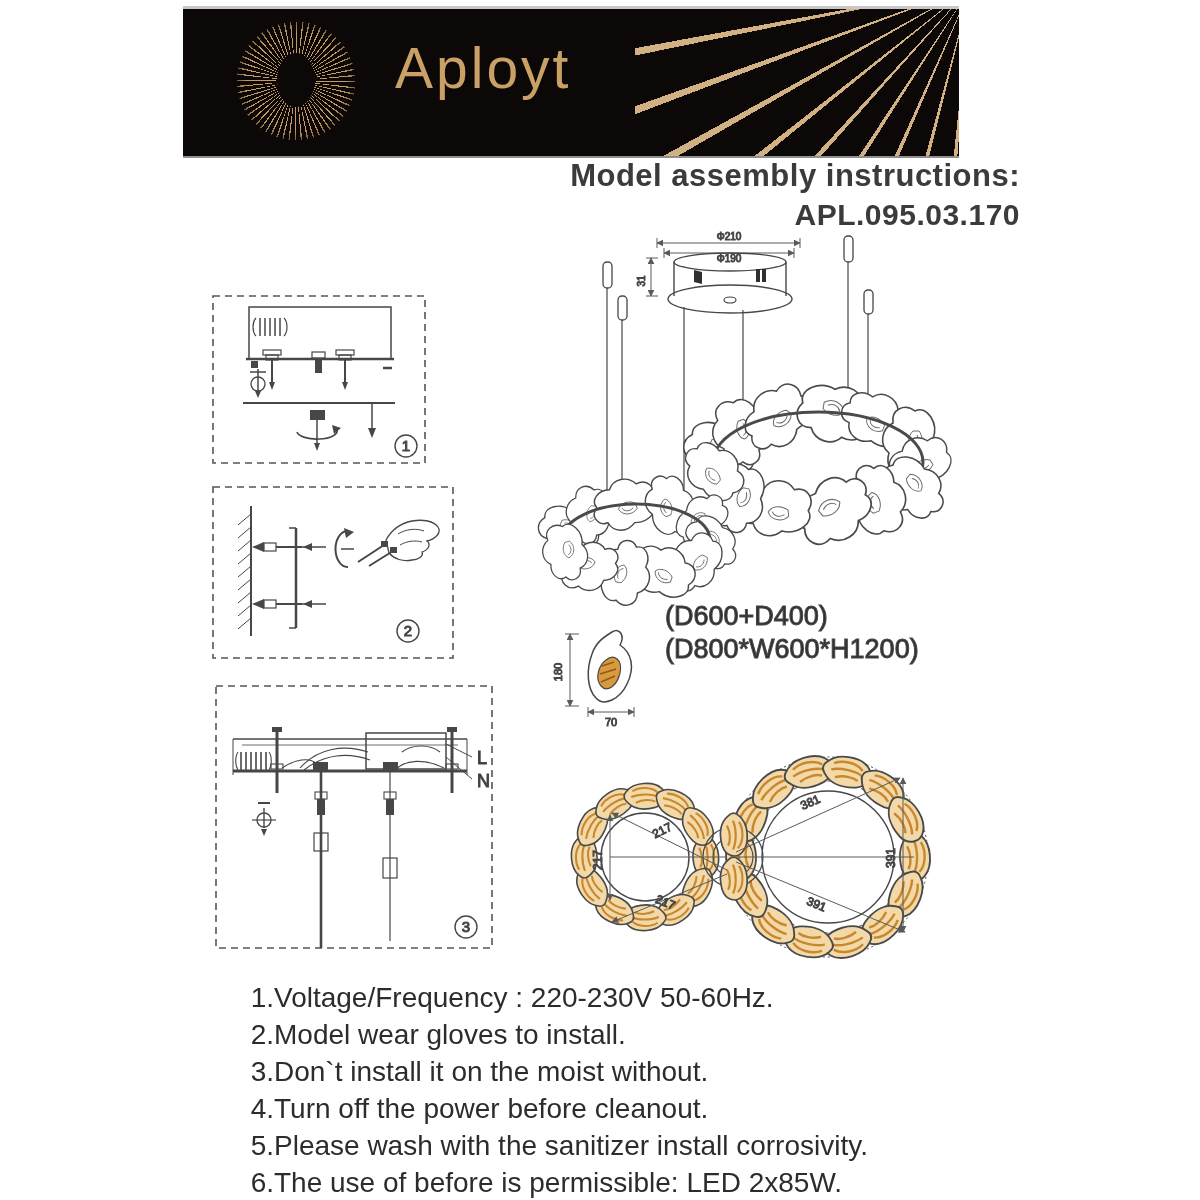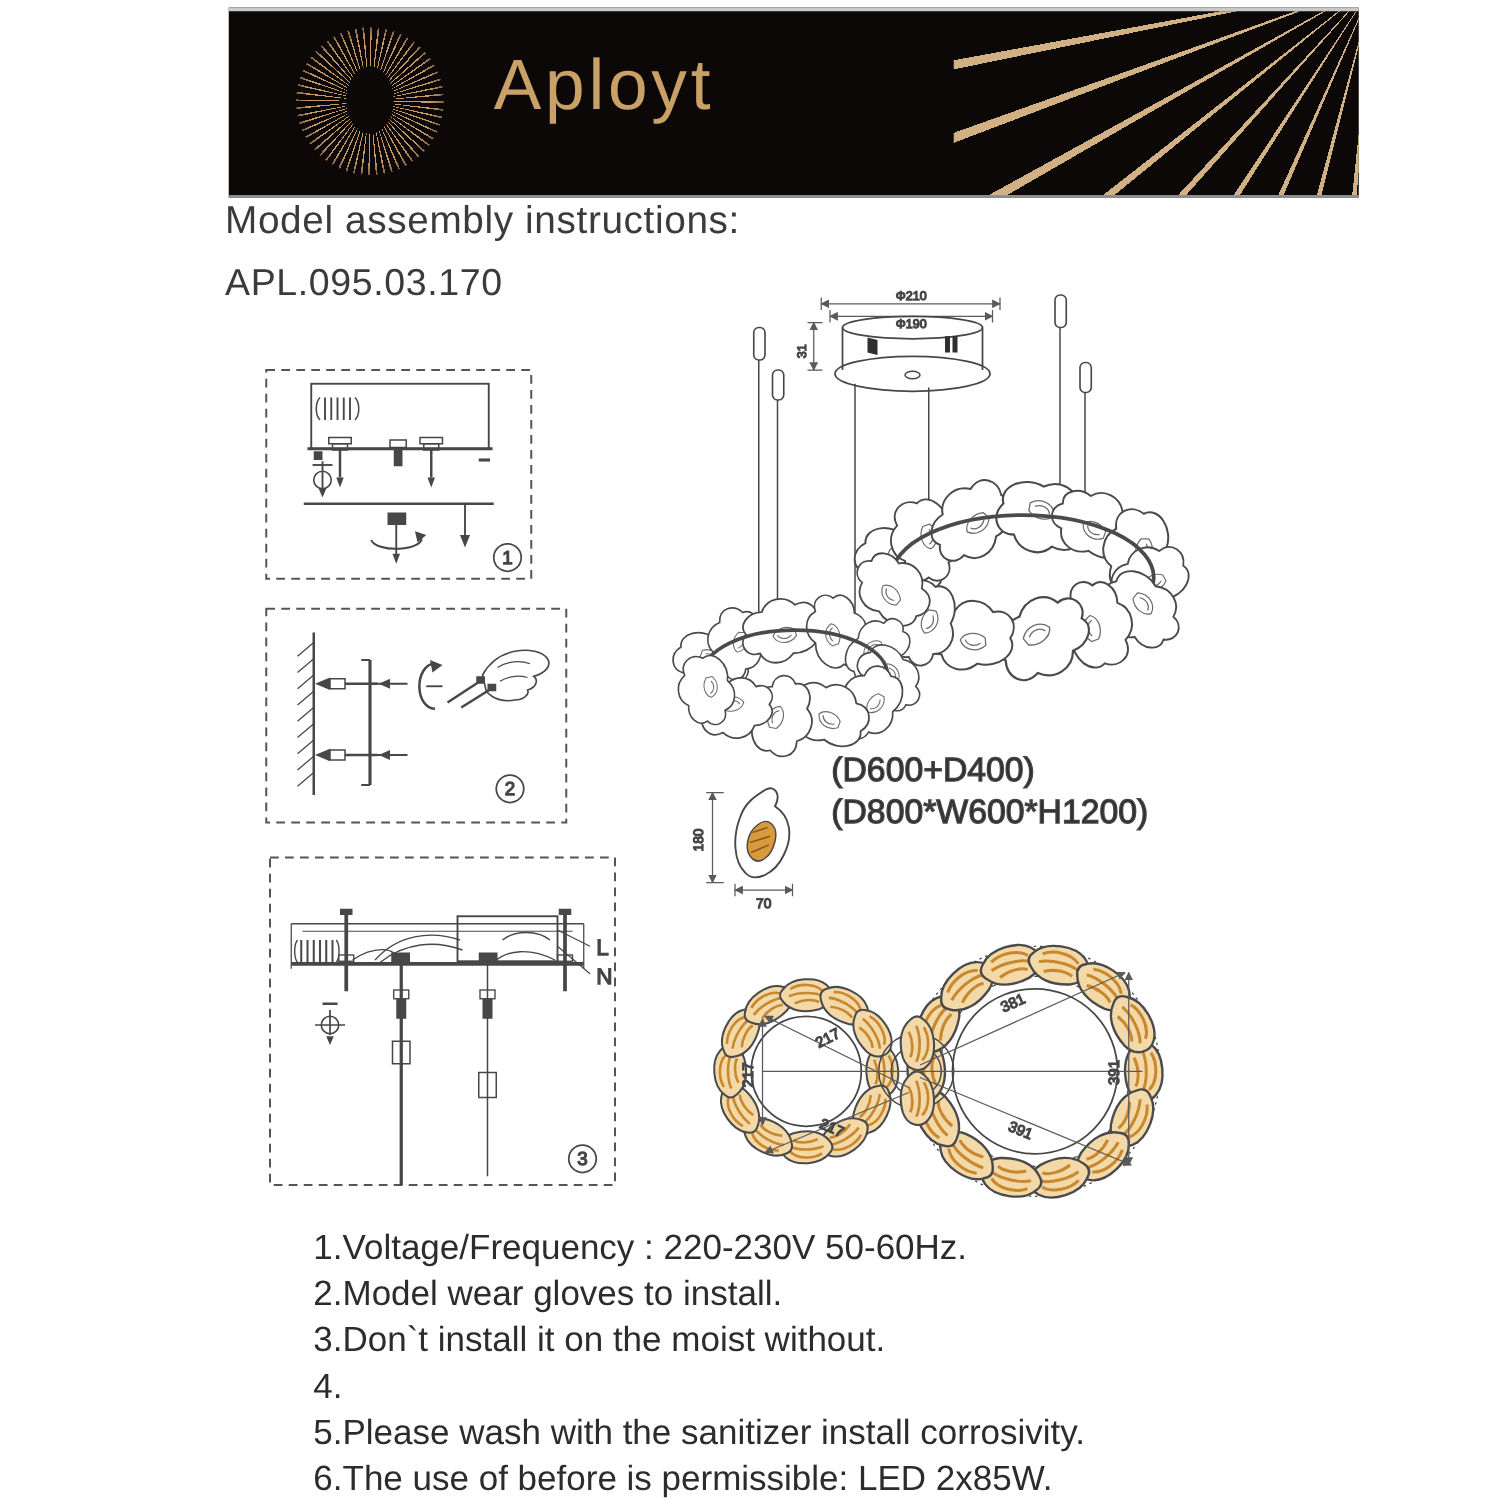--- a/index.html
+++ b/index.html
@@ -1,40 +1,40 @@
 <!DOCTYPE html>
 <html><head>
 <meta charset="utf-8">
 <style>
   html,body{margin:0;padding:0;background:#ffffff;}
   body{width:1200px;height:1200px;position:relative;overflow:hidden;
        font-family:"Liberation Sans",sans-serif;color:#2e2e2e;}
   .page{position:absolute;inset:0;background:#ffffff;}
 
   
-  .banner{position:absolute;left:183px;top:6px;width:904px;height:147px;
+  .banner{position:absolute;left:183px;top:6px;width:776px;height:147px;
           background:#0b0807;overflow:hidden;
           border-top:3px solid #c8c8c8;border-bottom:2px solid #8f8f8f;}
   .sun{position:absolute;left:54px;top:13px;width:118px;height:118px;border-radius:50%;
        background:repeating-conic-gradient(#c79a63 0deg 1.4deg,transparent 1.4deg 6deg);}
   .sun-fade{position:absolute;left:54px;top:13px;width:118px;height:118px;border-radius:50%;
        background:radial-gradient(circle,rgba(11,8,7,0) 58%,#0b0807 92%);}
   .sun-core{position:absolute;left:94px;top:44px;width:38px;height:54px;border-radius:50%;
        background:#0b0807;}
   .brand{position:absolute;left:212px;top:26px;font-size:57px;font-weight:400;
        letter-spacing:3px;color:#c9a066;}
   .rays{position:absolute;right:-6px;top:-4px;width:330px;height:155px;
        background:repeating-conic-gradient(from 148deg at 102% -12%,
                   rgba(220,186,138,.95) 0deg 1.2deg,transparent 1.2deg 9.2deg);}
 
   
-  .title-block{position:absolute;left:180px;top:158px;width:840px;text-align:left;
-       color:#3b3b3b;font-weight:400;}
+  .title-block{position:absolute;left:180px;top:158px;width:840px;text-align:right;
+       color:#3b3b3b;font-weight:700;}
   .title-line1{font-size:31px;letter-spacing:.5px;}
-  .title-line2{font-size:30px;margin-top:16px;letter-spacing:.5px;}
+  .title-line2{font-size:30px;margin-top:4px;letter-spacing:.5px;}
 
   
   svg.drawings{position:absolute;left:0;top:0;width:1200px;height:1200px;}
   svg text{font-family:"Liberation Sans",sans-serif;fill:#3c3c3c;}
   .dash{stroke-dasharray:7 5;stroke-width:1.6;fill:none;stroke:#555;}
   .ln{stroke:#474747;fill:none;}
   .dim{stroke:#5a5a5a;stroke-width:1;fill:none;}
   .sizes{font-size:27px;fill:#2f2f2f;}
 
   
@@ -350,20 +350,21 @@
     <div class="inst-row">
       <span class="inst-num">2.</span>
       <span class="inst-text">Model wear gloves to install.</span>
     </div>
     <div class="inst-row">
       <span class="inst-num">3.</span>
       <span class="inst-text">Don`t install it on the moist without.</span>
     </div>
     <div class="inst-row">
       <span class="inst-num">4.</span>
+      <span class="inst-text">Turn off the power before cleanout.</span>
     </div>
     <div class="inst-row">
       <span class="inst-num">5.</span>
       <span class="inst-text">Please wash with the sanitizer install corrosivity.</span>
     </div>
     <div class="inst-row">
       <span class="inst-num">6.</span>
       <span class="inst-text">The use of before is permissible: LED 2x85W.</span>
     </div>
   </div>

